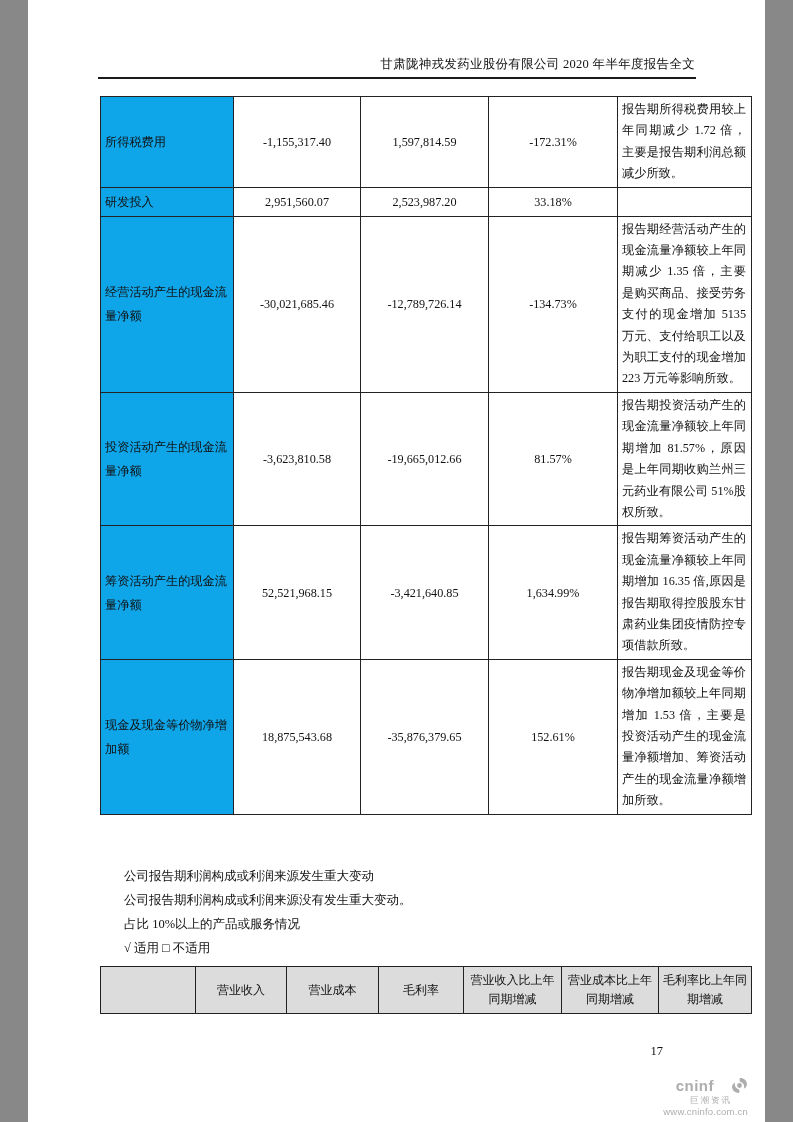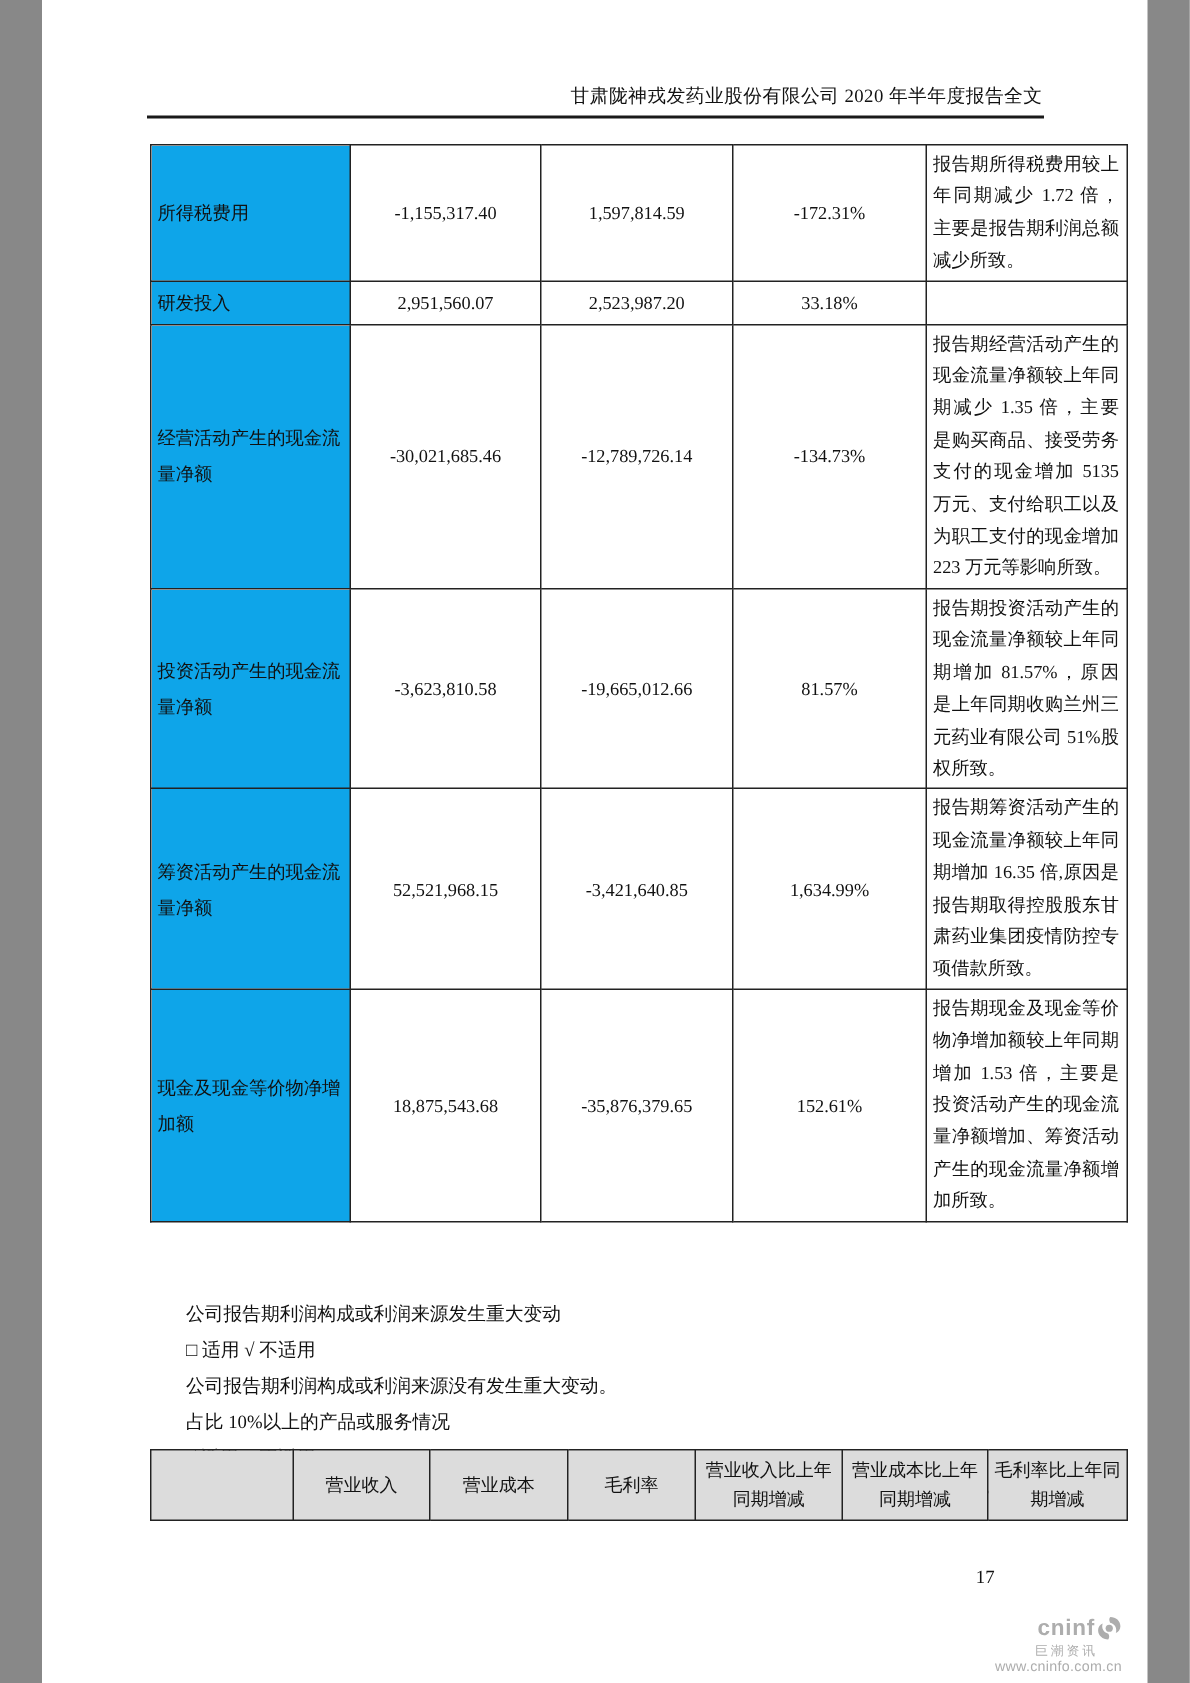--- a/index.html
+++ b/index.html
@@ -87,21 +87,21 @@
     font-size:12.5px;
   }
   .logo{
     position:absolute;
     top:1077px;right:17px;
     display:flex;flex-direction:column;align-items:flex-end;
     color:#adadad;
     font-family:"Liberation Sans","DejaVu Sans",sans-serif;
     line-height:1;
   }
-  .logo-top{display:flex;align-items:center;gap:1px;justify-content:flex-end;}
+  .logo-top{display:flex;align-items:center;gap:17px;justify-content:flex-end;}
   .logo-brand{
     font-size:15px;font-weight:bold;letter-spacing:0.5px;
   }
   .logo-swirl{width:17px;height:17px;display:block;}
   .logo-cn{font-size:8.5px;letter-spacing:2px;margin:2px 16px 0 0;}
   .logo-url{font-size:9.5px;margin-top:2px;letter-spacing:0.2px;}
 </style>
 </head>
 <body>
 
@@ -159,21 +159,20 @@
         <td class="num">18,875,543.68</td>
         <td class="num">-35,876,379.65</td>
         <td class="num">152.61%</td>
         <td class="rsn">报告期现金及现金等价物净增加额较上年同期增加 1.53 倍，主要是投资活动产生的现金流量净额增加、筹资活动产生的现金流量净额增加所致。</td>
       </tr>
     </tbody>
   </table>
 
   <div class="body-text">
     <div class="line">公司报告期利润构成或利润来源发生重大变动</div>
-    <div class="line">□ 适用 √ 不适用</div>
     <div class="line">公司报告期利润构成或利润来源没有发生重大变动。</div>
     <div class="line">占比 10%以上的产品或服务情况</div>
     <div class="line">√ 适用 □ 不适用</div>
     <div class="line right">单位：元</div>
   </div>
 
   <table class="t2">
     <colgroup>
       <col style="width:95px">
         <col style="width:91px">

